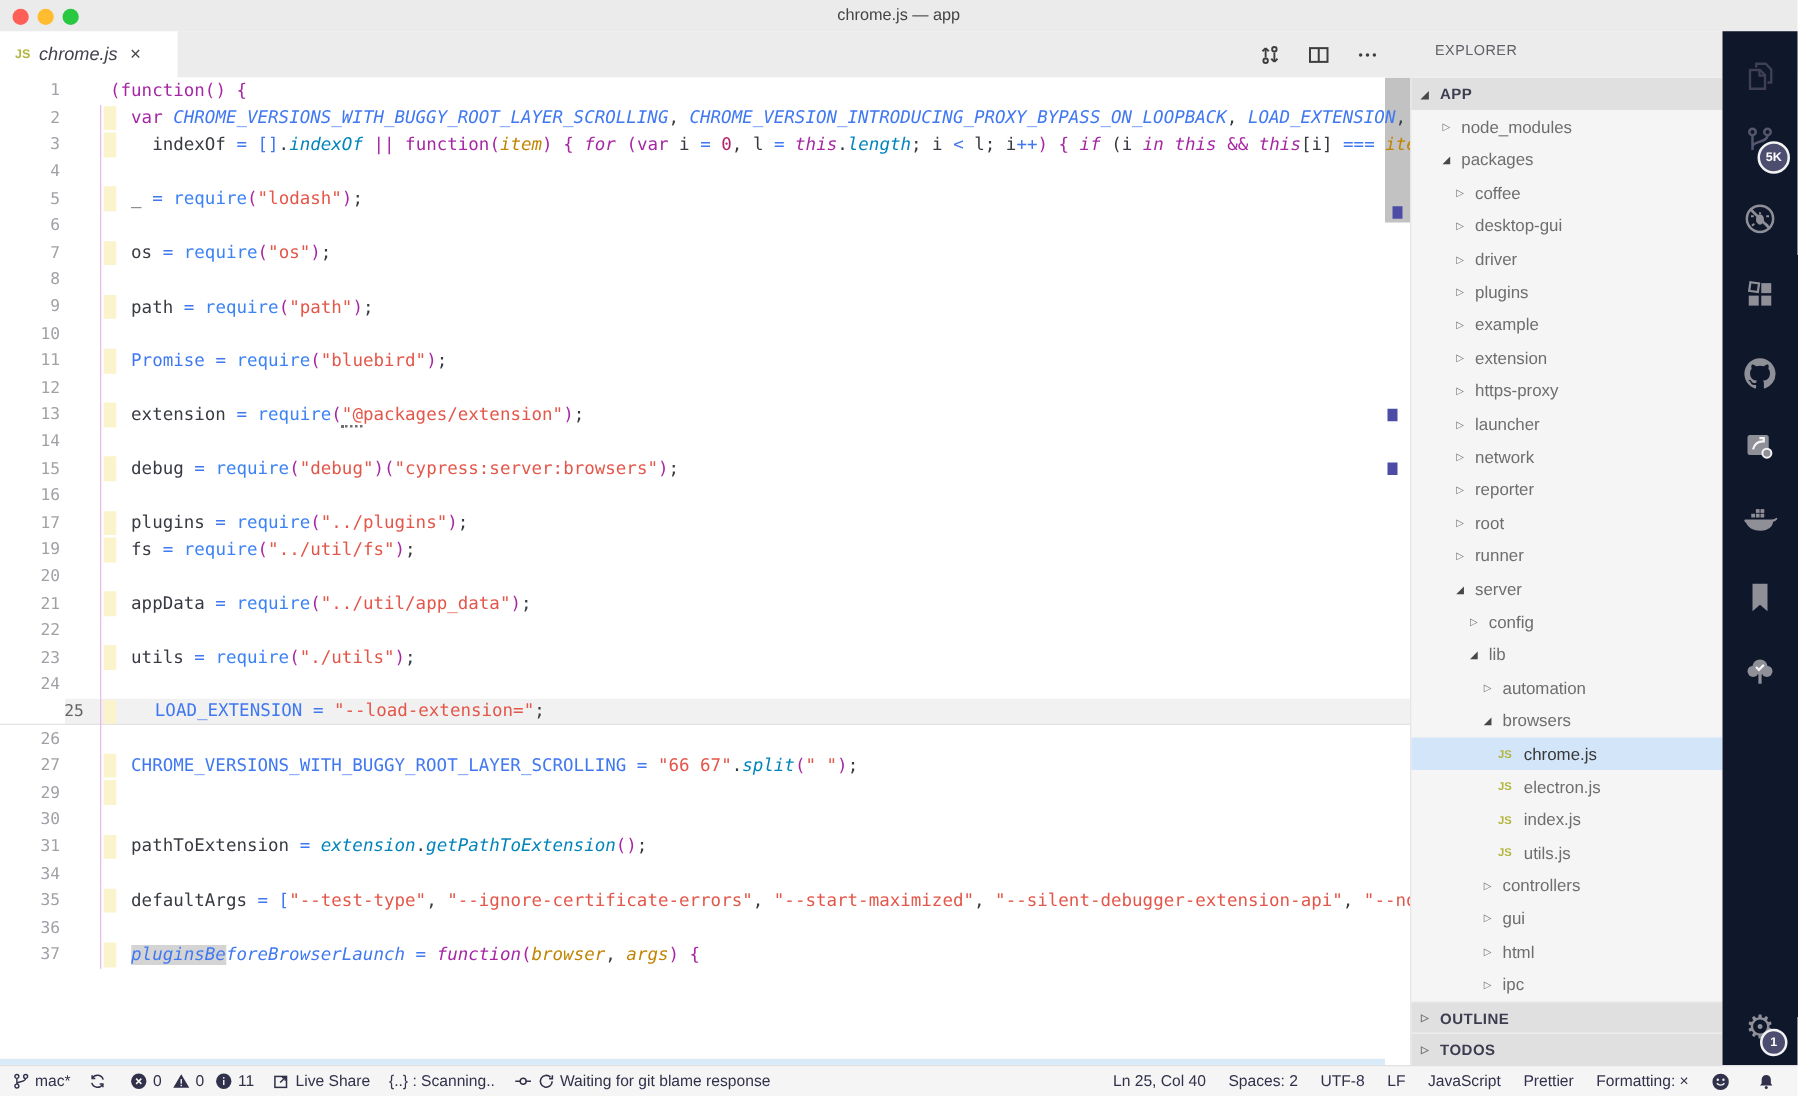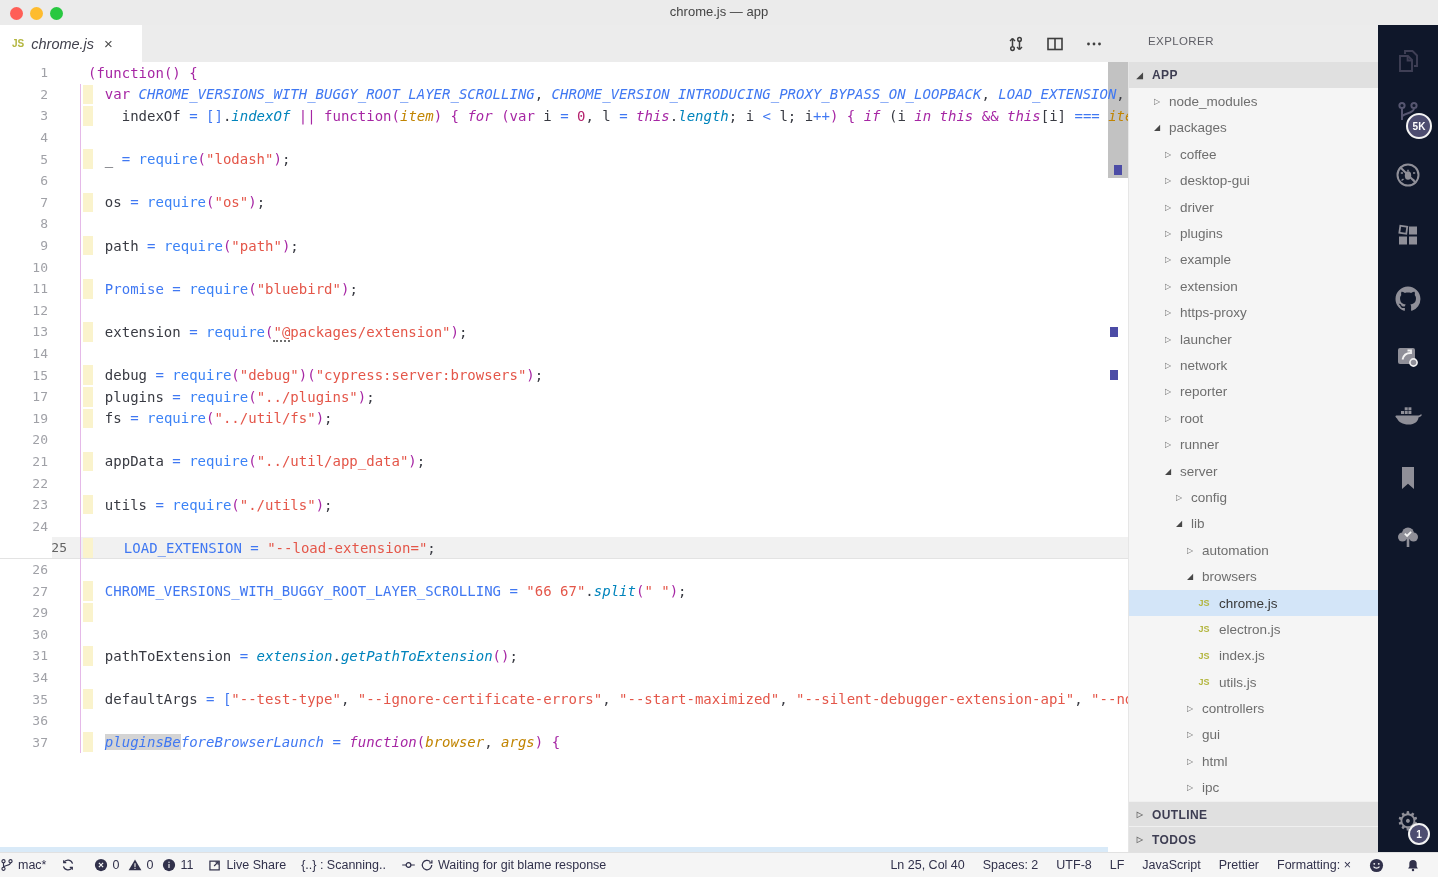--- a/index.html
+++ b/index.html
@@ -55,21 +55,21 @@
   
   .activity{position:absolute;left:1378px;top:25px;width:60px;height:827px;background:#0f172a;}
   .aicon{position:absolute;left:0;width:60px;height:44px;display:flex;align-items:center;justify-content:center;color:#8f8f98;cursor:pointer;}
   .aicon.active{color:#3f3f55;}
   .aicon.semi{color:#565670;}
   .abadge{position:absolute;border-radius:50%;background:#4d4d70;color:#fff;font-size:10px;font-weight:700;display:flex;align-items:center;justify-content:center;border:2px solid #f3f3f3;}
   .gearglyph{font-size:26px;line-height:1;}
   
   .statusbar{position:absolute;left:0;bottom:0;width:1438px;height:25px;background:#f5f5f5;border-top:1px solid #e1e1e1;box-sizing:border-box;display:flex;align-items:center;justify-content:space-between;font-size:12.5px;color:#31314b;}
   .sleft,.sright{display:flex;align-items:center;height:100%;}
-  .sleft{justify-content:flex-end;}
+  .sleft{padding-left:10px;justify-content:flex-end;}
   .sright{padding-right:14px;}
   .sitem{display:flex;align-items:center;margin-left:15px;cursor:pointer;white-space:nowrap;}
   .sitem.first{margin-left:0;}
   .sitem.joined{margin-left:9px;}
   .sright .sitem{margin-left:0;margin-right:0;padding-left:18px;}
   .sic{display:inline-flex;align-items:center;margin-right:4px;}
   .sic svg{display:block;}
 </style>
 </head>
 <body>
@@ -127,20 +127,21 @@
       <div class="line"><span class="gut">6</span><i class="gl"></i><span class="cd"></span></div>
       <div class="line"><span class="gut">7</span><i class="gl"></i><i class="st"></i><span class="cd"><span class="t">  os </span><span class="op">=</span><span class="t"> </span><span class="fn">require</span><span class="pun">(</span><span class="str">"os"</span><span class="pun">)</span><span class="t">;</span></span></div>
       <div class="line"><span class="gut">8</span><i class="gl"></i><span class="cd"></span></div>
       <div class="line"><span class="gut">9</span><i class="gl"></i><i class="st"></i><span class="cd"><span class="t">  path </span><span class="op">=</span><span class="t"> </span><span class="fn">require</span><span class="pun">(</span><span class="str">"path"</span><span class="pun">)</span><span class="t">;</span></span></div>
       <div class="line"><span class="gut">10</span><i class="gl"></i><span class="cd"></span></div>
       <div class="line"><span class="gut">11</span><i class="gl"></i><i class="st"></i><span class="cd"><span class="t">  </span><span class="cls">Promise</span><span class="t"> </span><span class="op">=</span><span class="t"> </span><span class="fn">require</span><span class="pun">(</span><span class="str">"bluebird"</span><span class="pun">)</span><span class="t">;</span></span></div>
       <div class="line"><span class="gut">12</span><i class="gl"></i><span class="cd"></span></div>
       <div class="line"><span class="gut">13</span><i class="gl"></i><i class="st"></i><span class="cd"><span class="t">  extension </span><span class="op">=</span><span class="t"> </span><span class="fn">require</span><span class="pun">(</span><span class="hint">"@</span><span class="str">packages/extension"</span><span class="pun">)</span><span class="t">;</span></span></div>
       <div class="line"><span class="gut">14</span><i class="gl"></i><span class="cd"></span></div>
       <div class="line"><span class="gut">15</span><i class="gl"></i><i class="st"></i><span class="cd"><span class="t">  debug </span><span class="op">=</span><span class="t"> </span><span class="fn">require</span><span class="pun">(</span><span class="str">"debug"</span><span class="pun">)(</span><span class="str">"cypress:server:browsers"</span><span class="pun">)</span><span class="t">;</span></span></div>
+      <div class="line"><span class="gut">16</span><i class="gl"></i><span class="cd"></span></div>
       <div class="line"><span class="gut">17</span><i class="gl"></i><i class="st"></i><span class="cd"><span class="t">  plugins </span><span class="op">=</span><span class="t"> </span><span class="fn">require</span><span class="pun">(</span><span class="str">"../plugins"</span><span class="pun">)</span><span class="t">;</span></span></div>
       <div class="line"><span class="gut">19</span><i class="gl"></i><i class="st"></i><span class="cd"><span class="t">  fs </span><span class="op">=</span><span class="t"> </span><span class="fn">require</span><span class="pun">(</span><span class="str">"../util/fs"</span><span class="pun">)</span><span class="t">;</span></span></div>
       <div class="line"><span class="gut">20</span><i class="gl"></i><span class="cd"></span></div>
       <div class="line"><span class="gut">21</span><i class="gl"></i><i class="st"></i><span class="cd"><span class="t">  appData </span><span class="op">=</span><span class="t"> </span><span class="fn">require</span><span class="pun">(</span><span class="str">"../util/app_data"</span><span class="pun">)</span><span class="t">;</span></span></div>
       <div class="line"><span class="gut">22</span><i class="gl"></i><span class="cd"></span></div>
       <div class="line"><span class="gut">23</span><i class="gl"></i><i class="st"></i><span class="cd"><span class="t">  utils </span><span class="op">=</span><span class="t"> </span><span class="fn">require</span><span class="pun">(</span><span class="str">"./utils"</span><span class="pun">)</span><span class="t">;</span></span></div>
       <div class="line"><span class="gut">24</span><i class="gl"></i><span class="cd"></span></div>
       <div class="line cur"><span class="gut">25</span><i class="gl"></i><i class="st"></i><span class="cd"><span class="t">  </span><span class="idb">LOAD_EXTENSION</span><span class="t"> </span><span class="op">=</span><span class="t"> </span><span class="str">"--load-extension="</span><span class="t">;</span></span></div>
       <div class="line"><span class="gut">26</span><i class="gl"></i><span class="cd"></span></div>
       <div class="line"><span class="gut">27</span><i class="gl"></i><i class="st"></i><span class="cd"><span class="t">  </span><span class="idb">CHROME_VERSIONS_WITH_BUGGY_ROOT_LAYER_SCROLLING</span><span class="t"> </span><span class="op">=</span><span class="t"> </span><span class="str">"66 67"</span><span class="t">.</span><span class="mth">split</span><span class="pun">(</span><span class="str">" "</span><span class="pun">)</span><span class="t">;</span></span></div>

